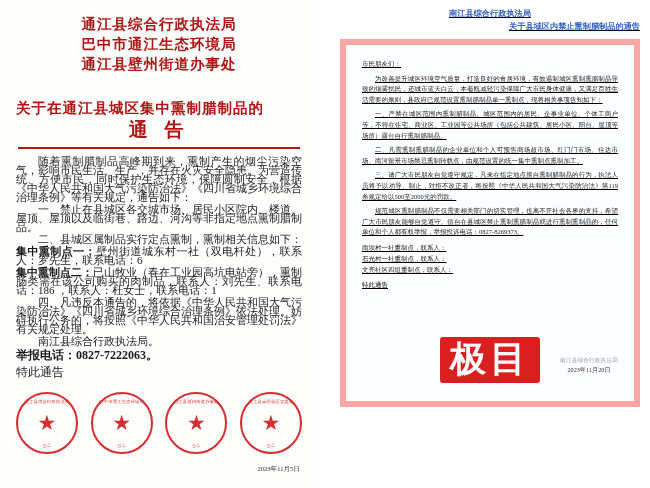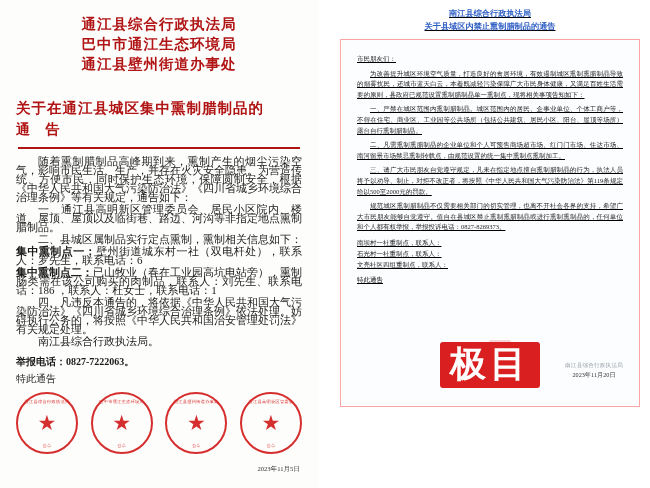--- a/index.html
+++ b/index.html
@@ -31,41 +31,41 @@
   .doc-left .title{
     text-align:left;
     color:#b01414;
     font-weight:bold;
     font-size:14.5px;
     line-height:21px;
     letter-spacing:1px;
     margin-top:24px;
   }
   .doc-left .title2{
-    text-align:left;
+    text-align:center;
     color:#b01414;
     font-weight:bold;
-    font-size:14px;
+    font-size:19px;
     line-height:21px;
     letter-spacing:6px;
   }
   .redline{
     height:1.5px;background:#b01414;margin:7px 2px 8px 2px;
   }
   .body-left{
     font-size:11px;
     line-height:9px;
     color:#1a1a1a;
     text-align:justify;
   }
   .body-left p{margin:0 0 3px 0;text-indent:2em;}
   .body-left p.noind{text-indent:0;}
   .body-left .em{font-weight:bold;}
   .sign-left{
-    font-size:10px;line-height:11.6px;color:#1a1a1a;margin-top:10px;
+    font-size:12px;line-height:11.6px;color:#1a1a1a;margin-top:4px;
   }
   .sign-left .tel{font-weight:bold;}
   .sign-left .notice{margin-top:6px;text-indent:0;}
   .seals{
     position:absolute;left:16px;right:16px;bottom:34px;
     display:flex;justify-content:space-between;align-items:flex-end;
   }
   .seal{
     width:58px;height:58px;border-radius:50%;
     border:2px solid #d21d1d;
@@ -103,29 +103,29 @@
   }
   .r-head{
     text-align:center;
     color:#2f5fc4;
     font-weight:bold;
     font-size:8.2px;
     line-height:12px;
     margin-bottom:1px;
   }
   .r-head2{
-    text-align:center;
+    text-align:right;
     color:#2f5fc4;
     font-weight:bold;
     font-size:8.2px;
     line-height:12px;
     margin-bottom:6px;
   }
   .r-card{
-    border:1px solid #fca5a5;
+    border:6px solid #fca5a5;
     background:#fbfdff;
     height:368px;
     box-sizing:border-box;
     padding:14px 16px 0 16px;
     position:relative;
     overflow:hidden;
   }
   .body-right{
     font-size:6.5px;
     line-height:10.6px;
@@ -173,21 +173,21 @@
     <div class="org">巴中市通江生态环境局</div>
     <div class="org">通江县壁州街道办事处</div>
 
     <div class="title">关于在通江县城区集中熏制腊制品的</div>
     <div class="title2">通 告</div>
 
     <div class="redline"></div>
 
     <div class="body-left">
       <p>随着熏制腊制品高峰期到来，熏制产生的烟尘污染空气，影响市民生活、生产，并存在火灾安全隐患。为营造传统、方便市民，同时保护生态环境，保障圆制安全，根据《中华人民共和国大气污染防治法》《四川省城乡环境综合治理条例》等有关规定，通告如下：</p>
-      <p>一、通江县高明新区管理委员会、居民小区院内、楼道、屋顶、屋顶以及临街巷、路边、河沟等非指定地点熏制腊制品。</p>
+      <p>一、禁止在县城区各交城市场、居民小区院内、楼道、屋顶、屋顶以及临街巷、路边、河沟等非指定地点熏制腊制品。</p>
       <p>二、县城区属制品实行定点熏制，熏制相关信息如下：</p>
       <p class="noind">
         <span class="em">集中熏制点一：</span><span>壁州街道城东村一社（双电杆处），联系人：罗先生，联系电话：6</span>
       </p>
       <p class="noind">
         <span class="em">集中熏制点二：</span><span>已山牧业（春在工业园高坑电站旁），熏制肠类需在该公司购买的肉制品，联系人：刘先生、联系电话：186          ，联系人：杜女士，联系电话：1</span>
       </p>
       <p>四、凡违反本通告的，将依据《中华人民共和国大气污染防治法》《四川省城乡环境综合治理条例》依法处理。妨碍执行公务的，将按照《中华人民共和国治安管理处罚法》有关规定处理。</p>
       <p>南江县综合行政执法局。</p>
     </div>

